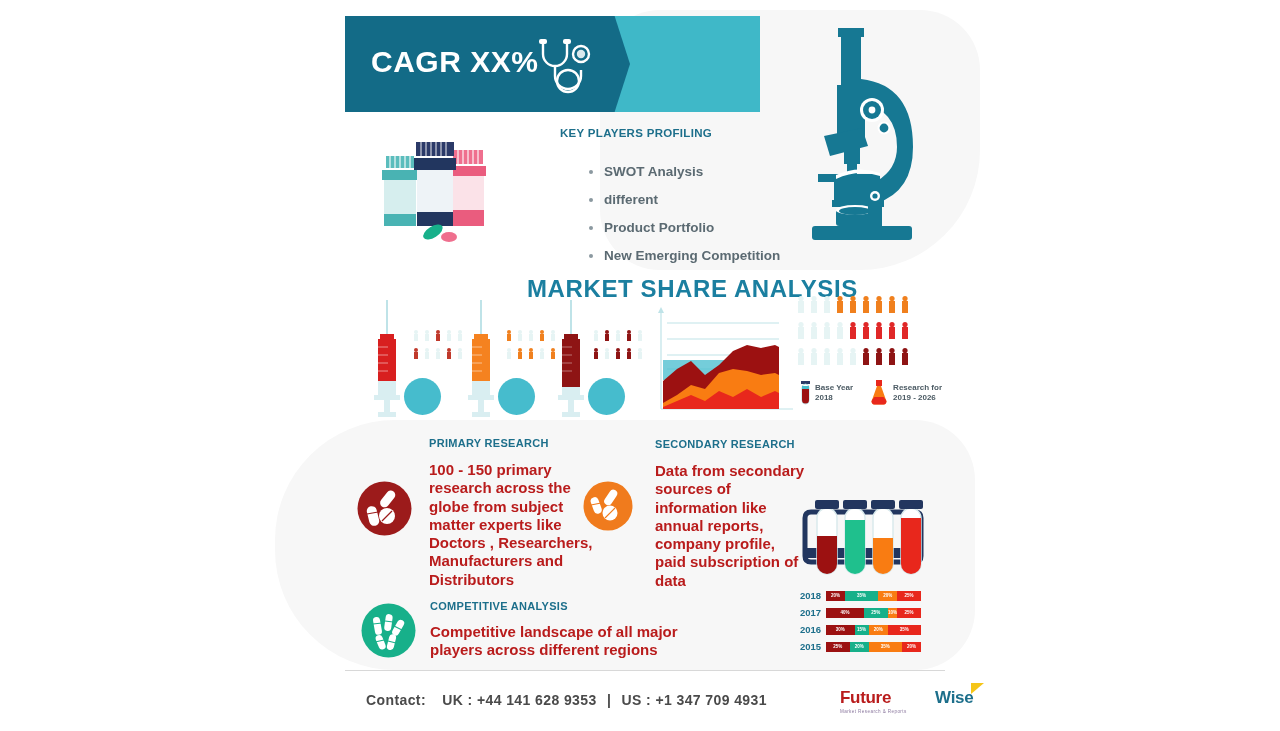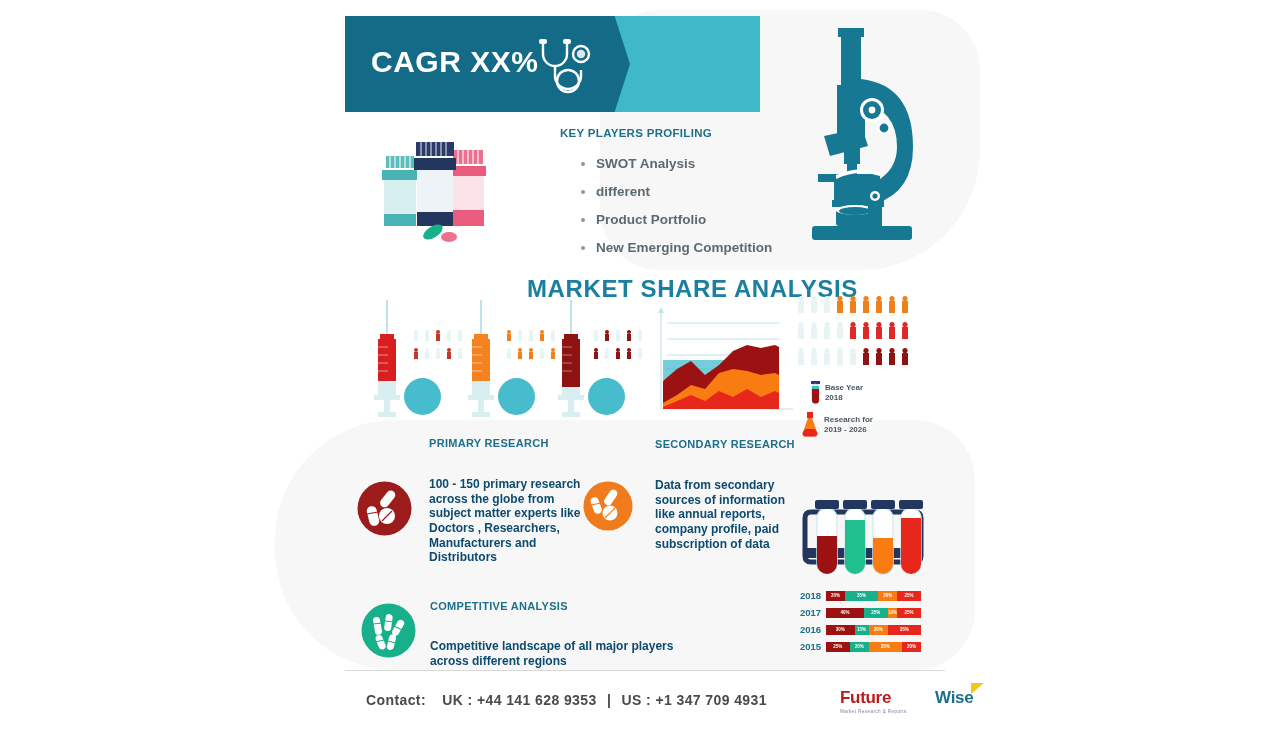--- a/index.html
+++ b/index.html
@@ -37,21 +37,21 @@
     color:#ffffff;font-size:30px;font-weight:bold;letter-spacing:.5px;
     white-space:nowrap;z-index:5;
   }
   .banner svg.steth{position:absolute;left:190px;top:20px;z-index:6;}
 
   
   .kp-title{
     position:absolute;left:560px;top:127px;
     color:#1d6f8b;font-size:11.5px;font-weight:bold;letter-spacing:.3px;text-align:right;
   }
-  .kp-list{position:absolute;left:566px;top:148px;margin:8px;padding:0;list-style:none;}
+  .kp-list{position:absolute;left:566px;top:148px;margin:16px;padding:0;list-style:none;}
   .kp-list li{
     position:relative;padding-left:22px;margin-bottom:13px;
     font-size:13.5px;color:#5b6a72;font-weight:bold;
   }
   .kp-list li:before{
     content:"";position:absolute;left:7px;top:6px;width:4px;height:4px;border-radius:50%;
     background:#8b99a0;
   }
 
   
@@ -61,27 +61,27 @@
   }
   .teal-dot{position:absolute;width:37px;height:37px;border-radius:50%;background:#46bccd;}
 
   
   .areachart{position:absolute;left:655px;top:303px;width:140px;height:112px;}
 
   
   .people-matrix{position:absolute;left:797px;top:296px;}
 
   
-  .legend{position:absolute;left:800px;top:380px;display:flex;align-items:center;gap:6px;flex-direction:column;}
+  .legend{position:absolute;left:800px;top:380px;display:flex;align-items:center;gap:6px;}
   .legend .lg-text{font-size:8px;color:#4b5a63;line-height:1.25;font-weight:bold;}
   .legend .lg-block{display:flex;align-items:center;gap:4px;margin-right:10px;}
 
   
   .rsec-title{font-size:11px;font-weight:bold;color:#1d6f8b;letter-spacing:.3px;position:absolute;}
-  .rsec-body{font-size:12px;font-weight:bold;color:#0c4a6e;line-height:1.22;position:absolute;margin-top:16px;}
+  .rsec-body{font-size:15px;font-weight:bold;color:#b91c1c;line-height:1.22;position:absolute;}
 
   
   .yearbars{position:absolute;left:800px;top:589px;}
   .yb-row{display:flex;align-items:center;height:13px;margin-bottom:4px;}
   .yb-year{width:26px;font-size:9.5px;font-weight:bold;color:#1d6f8b;text-align:left;}
   .yb-track{display:flex;height:10px;width:95px;overflow:hidden;}
   .yb-seg{height:10px;font-size:4.5px;color:#fff;display:flex;align-items:center;justify-content:center;font-weight:bold;overflow:hidden;}
 
   
   .divider{position:absolute;left:345px;top:670px;width:600px;height:1px;background:#d8d8d8;}

